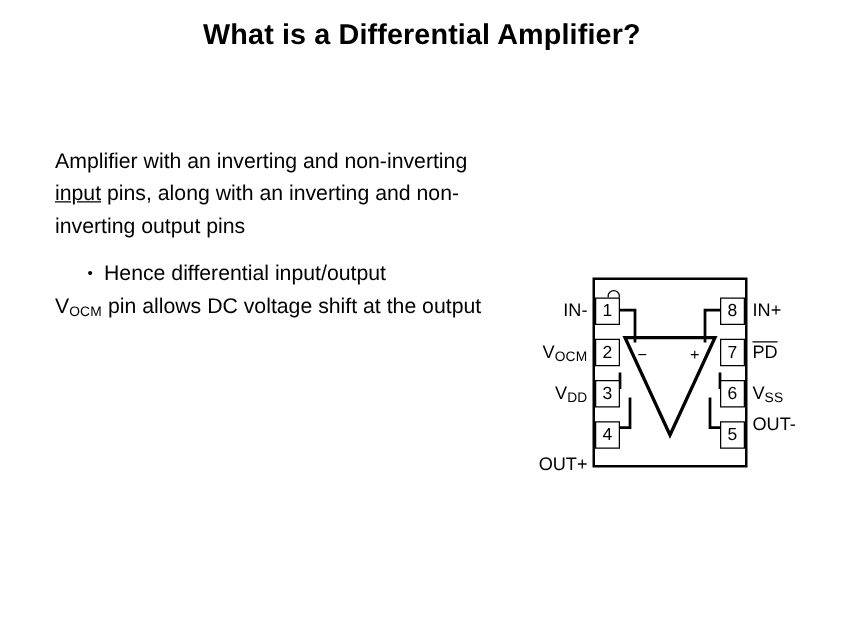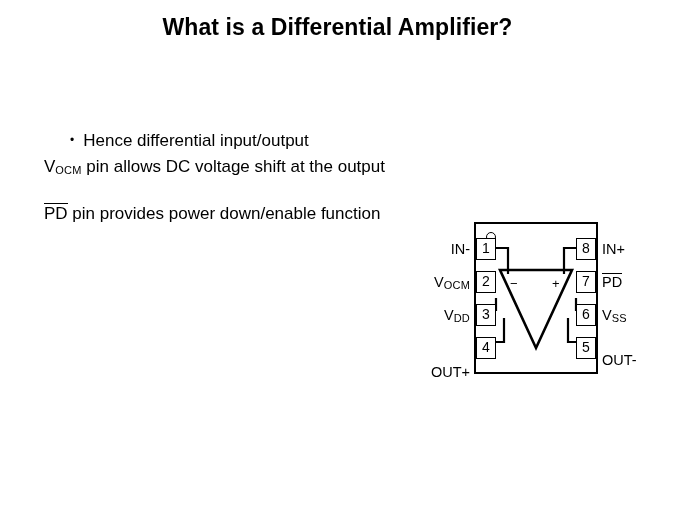--- a/index.html
+++ b/index.html
@@ -163,33 +163,33 @@
 </style>
 </head>
 <body>
 
 <div id="slide">
 
   <div id="title">What is a Differential Amplifier?</div>
 
   <div id="body-text">
 
+    <div class="para">
+      <span>Amplifier with an inverting and non-inverting </span><span class="underline">input</span><span> pins, along with an inverting and non-inverting output pins</span>
+    </div>
 
     <div class="bullet-line">
       <span class="bullet-dot">•</span>
       <span>Hence differential input/output</span>
     </div>
 
     <div class="para">
       <span>V</span><span class="sub">OCM</span><span> pin allows DC voltage shift at the output</span>
     </div>
 
-    <div class="para">
-      <span class="overbar">PD</span><span> pin provides power down/enable function</span>
-    </div>
 
   </div>
 
   <div id="chip">
 
     <div id="chip-body">
       <div id="notch"></div>
     </div>
 
     <div id="amp-wrap">
@@ -240,20 +240,20 @@
       <div class="pin-label lab-right" style="top:50px;">
         <span class="overbar">PD</span>
       </div>
 
       <div class="pin-box pin-right" style="top:82px;">6</div>
       <div class="pin-label lab-right" style="top:83px;">
         <span>V</span><span class="sub">SS</span>
       </div>
 
       <div class="pin-box pin-right" style="top:115px;">5</div>
-      <div class="pin-label lab-right" style="top:128px;">
+      <div class="pin-label lab-right" style="top:108px;">
         <span>OUT-</span>
       </div>
 
     </div>
   </div>
 
 </div>
 
 </body></html>

